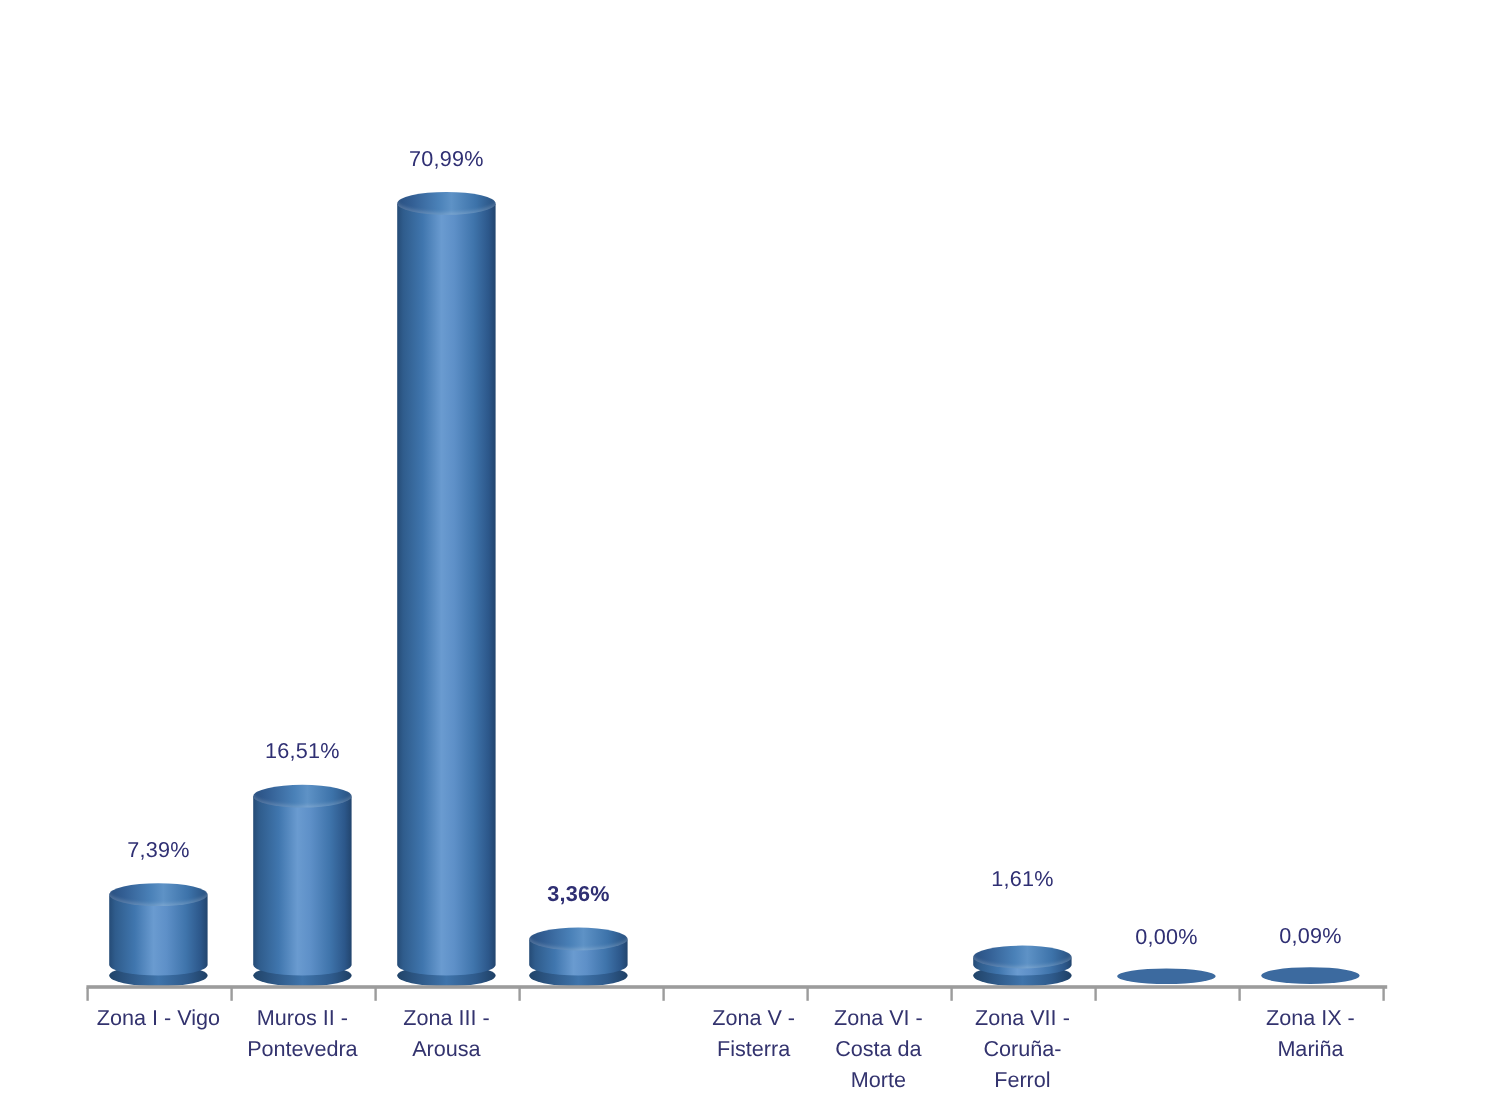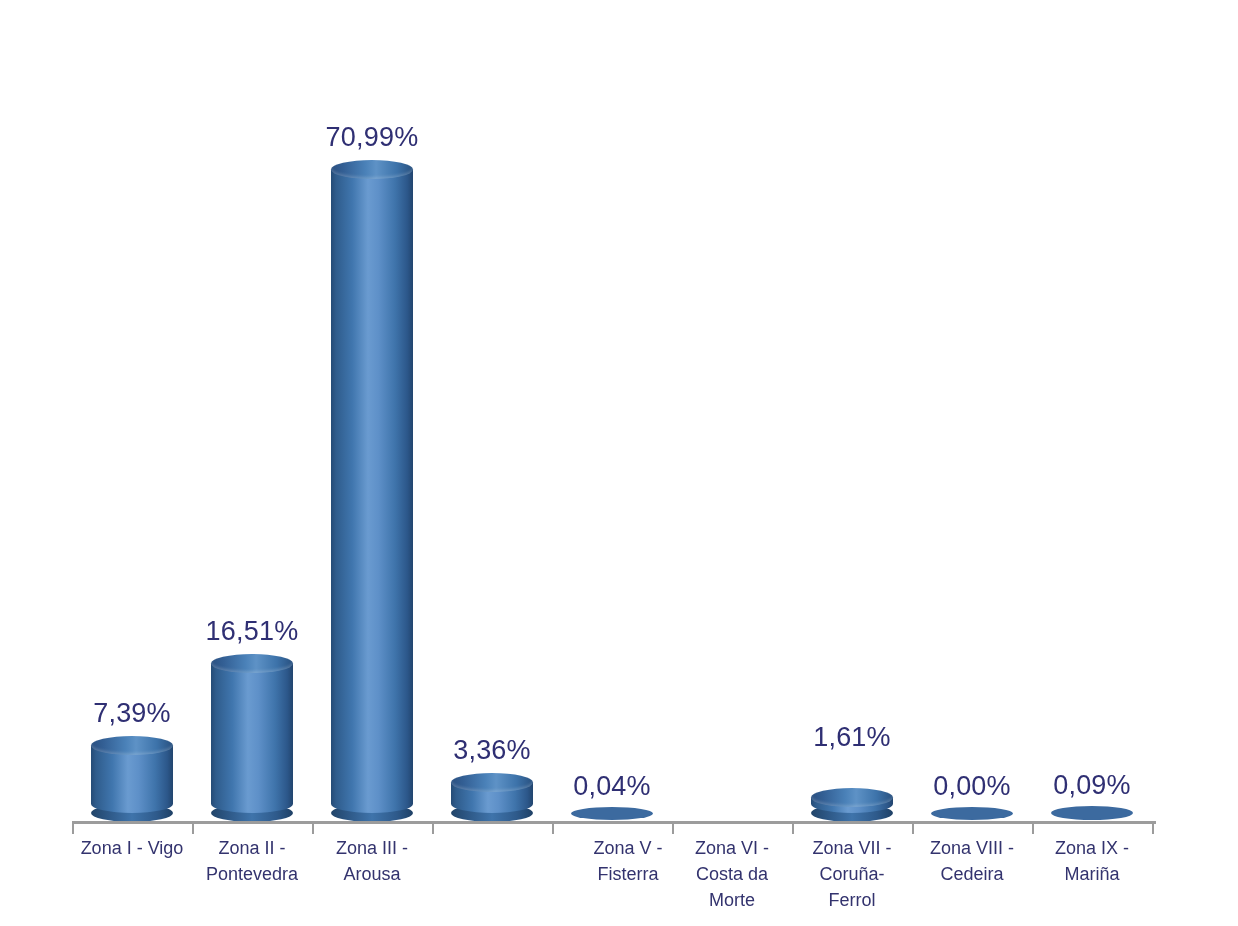--- a/index.html
+++ b/index.html
@@ -97,21 +97,21 @@
     background:#3c6a9f;
     bottom:2px;
   }
 
   
   .val{
     position:absolute;
     left:50%;
     transform:translateX(-50%);
     color:#2f2f73;
-    font-size:27px;
+    font-size:18px;
     white-space:nowrap;
     letter-spacing:0.2px;
   }
 
   
   .cats{
     position:absolute;
     left:72px; top:835px;
     width:1084px; height:91px;
   }
@@ -147,31 +147,27 @@
         <div class="val" style="top: 616px;">16,51%</div>
       </div>
       <div class="col" style="left: 240px;">
         <div class="cyl" style="height: 662px;">
           <div class="cyl-bottom"></div>
           <div class="cyl-body" style="height: 643px;"></div>
           <div class="cyl-top" style="bottom: 643px;"></div>
         </div>
         <div class="val" style="top: 122px;">70,99%</div>
       </div>
-      <div class="col" style="left: 360px;">
+      <div class="col" style="left: 350px; font-weight: bold;">
         <div class="cyl" style="height: 49px;">
           <div class="cyl-bottom"></div>
           <div class="cyl-body" style="height: 30px;"></div>
           <div class="cyl-top" style="bottom: 30px;"></div>
         </div>
         <div class="val" style="top: 735px;">3,36%</div>
-      </div>
-      <div class="col" style="left: 480px;">
-        <div class="disc" style="height: 13px;"></div>
-        <div class="val" style="top: 771px;">0,04%</div>
       </div>
       <div class="col" style="left: 720px;">
         <div class="cyl" style="height: 34px;">
           <div class="cyl-bottom"></div>
           <div class="cyl-body" style="height: 15px;"></div>
           <div class="cyl-top" style="bottom: 15px;"></div>
         </div>
         <div class="val" style="top: 722px;">1,61%</div>
       </div>
       <div class="col" style="left: 840px;">
@@ -196,44 +192,40 @@
       <div class="axis-tick" style="left: 912px;"></div>
       <div class="axis-tick" style="left: 1032px;"></div>
       <div class="axis-tick" style="left: 1152px;"></div>
     </div>
 
   <div class="cats" id="cats">
       <div class="cat" style="left: 0px;">
         <div>Zona I - Vigo</div>
       </div>
       <div class="cat" style="left: 120px;">
-        <div>Zona II -</div>
+        <div>Muros II -</div>
         <div>Pontevedra</div>
       </div>
       <div class="cat" style="left: 240px;">
         <div>Zona III -</div>
         <div>Arousa</div>
       </div>
       <div class="cat" style="left: 496px;">
         <div>Zona V -</div>
         <div>Fisterra</div>
       </div>
       <div class="cat" style="left: 600px;">
         <div>Zona VI -</div>
         <div>Costa da</div>
         <div>Morte</div>
       </div>
       <div class="cat" style="left: 720px;">
         <div>Zona VII -</div>
         <div>Coruña-</div>
         <div>Ferrol</div>
       </div>
-      <div class="cat" style="left: 840px;">
-        <div>Zona VIII -</div>
-        <div>Cedeira</div>
-      </div>
       <div class="cat" style="left: 960px;">
         <div>Zona IX -</div>
         <div>Mariña</div>
       </div>
     </div>
 
 </div>
 
 </body></html>

